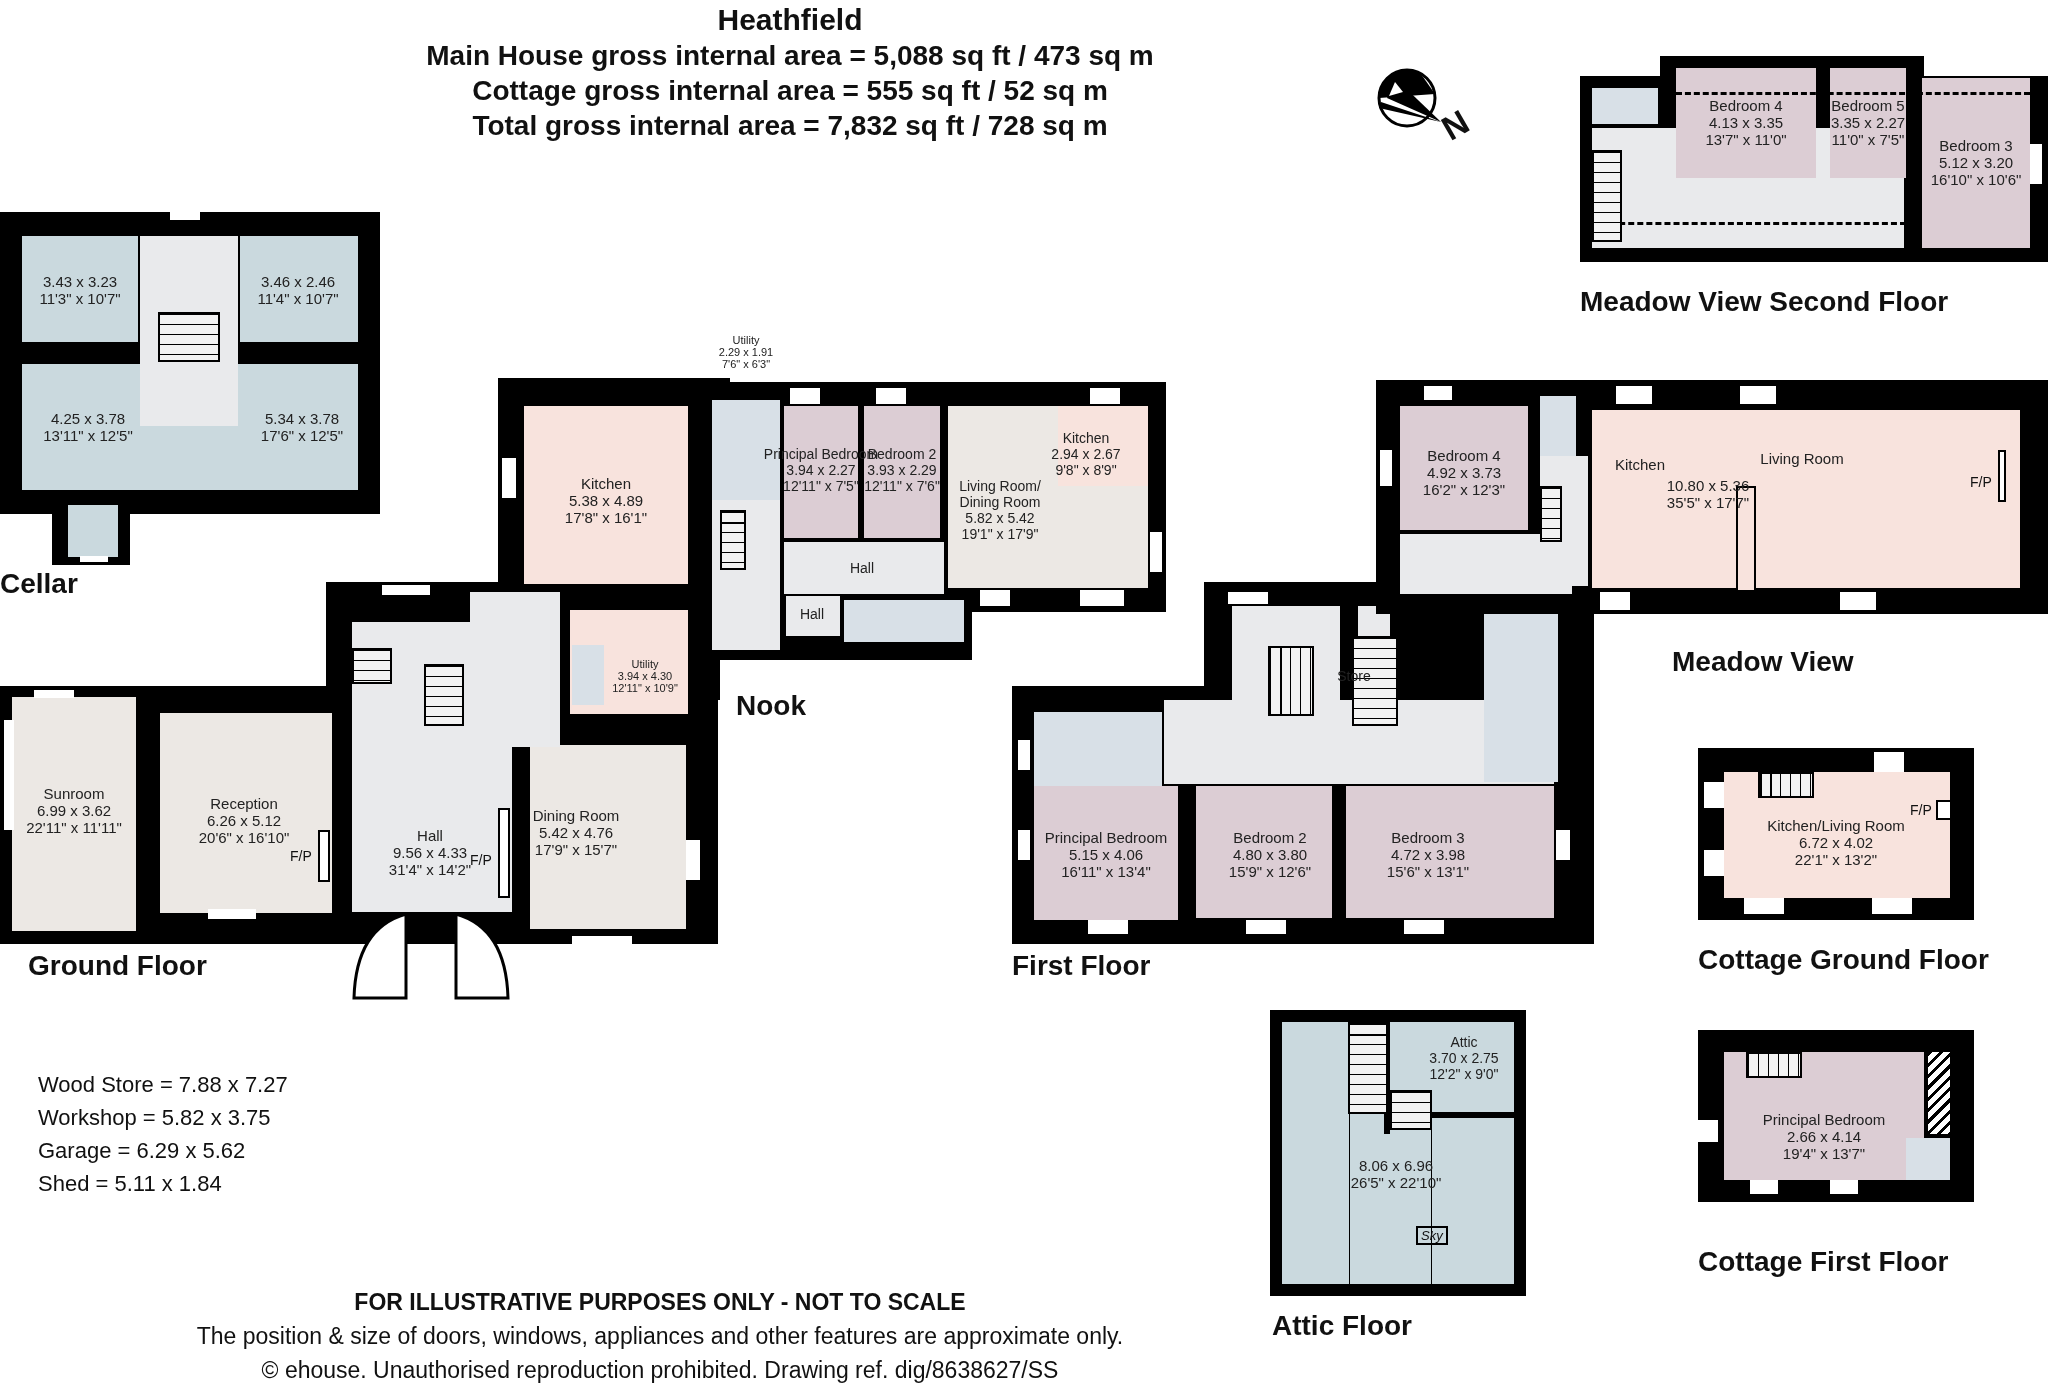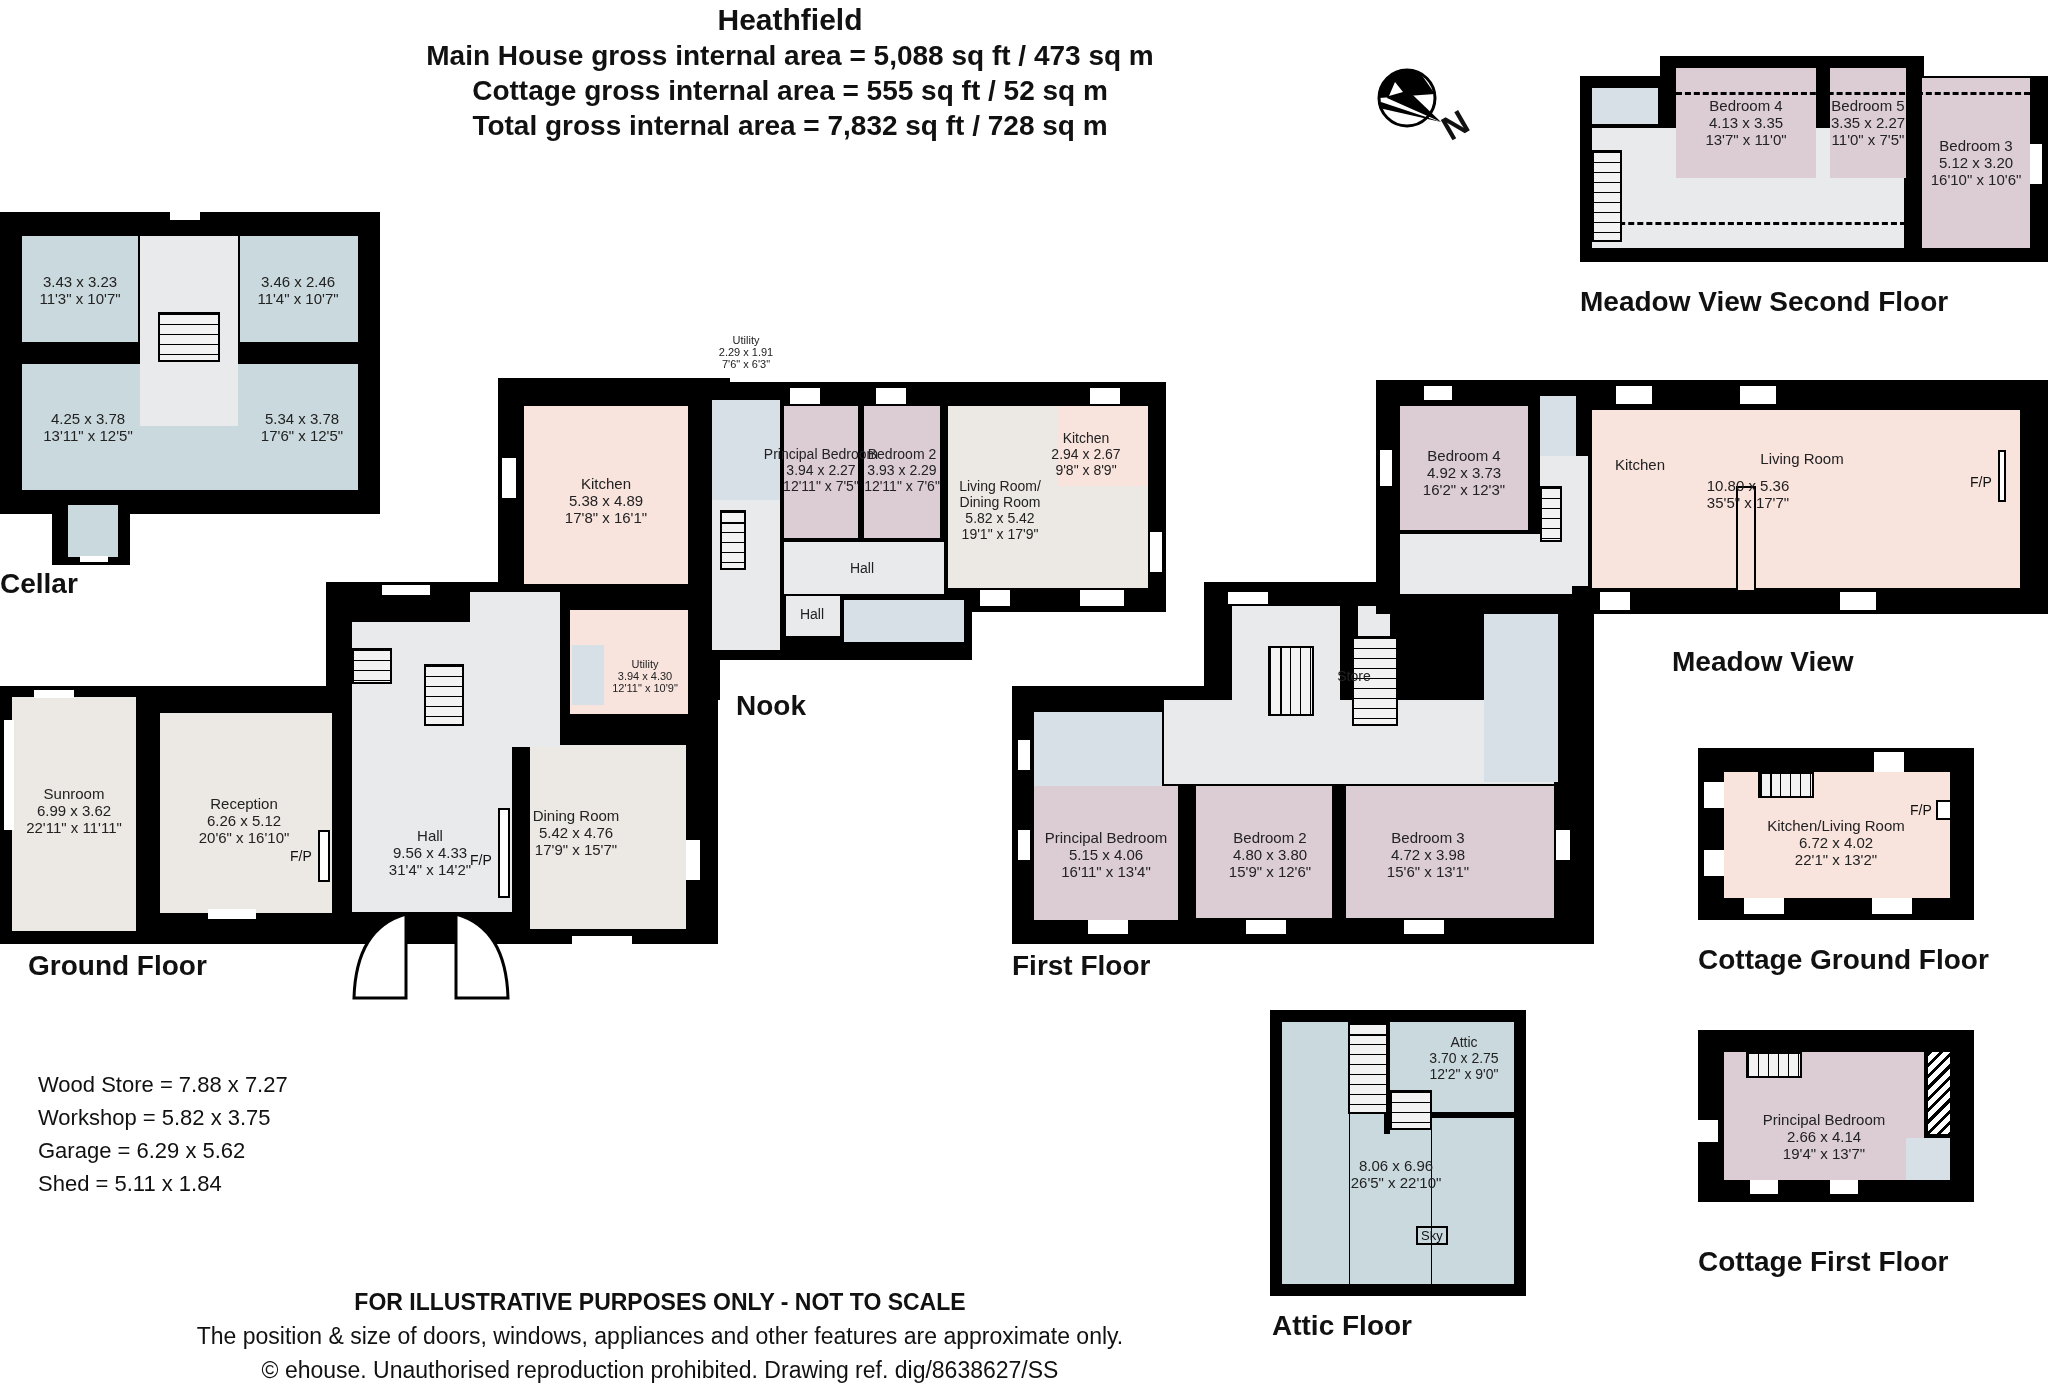--- a/index.html
+++ b/index.html
@@ -263,21 +263,21 @@
   <div class="fp-box" style="left:1998px; top:450px; width:8px; height:52px;"></div>
   <div class="fp" style="left:1970px; top:474px;">F/P</div>
   <div class="room-text" style="left:1736px; top:486px; width:16px; height:102px; background:#f8e3dd; border:2px solid #000; transform:none;"></div>
   <div class="room-text lg" style="left:1464px; top:472px;">
     <div>Bedroom 4</div>
       <div>4.92 x 3.73</div>
       <div>16'2" x 12'3"</div>
   </div>
   <div class="room-text lg" style="left:1640px; top:464px;">Kitchen</div>
   <div class="room-text lg" style="left:1802px; top:458px;">Living Room</div>
-  <div class="room-text lg" style="left:1748px; top:494px;text-align:center;">
+  <div class="room-text lg" style="left:1708px; top:494px;text-align:center;">
     <div>10.80 x 5.36</div>
       <div>35'5" x 17'7"</div>
   </div>
 </div>
 <div class="floor-label" style="left:1672px; top:646px;">Meadow View</div>
 
 <div>
   <div class="wall" style="left:1580px; top:76px; width:468px; height:186px;"></div>
   <div class="wall" style="left:1660px; top:56px; width:264px; height:40px;"></div>
   <div class="room wc" style="left:1592px; top:88px; width:66px; height:36px;"></div>
@@ -354,21 +354,21 @@
   <div class="abs" style="left:1431px; top:1130px; width:1px; height:154px; background:#000;"></div>
   <div class="room-text" style="left:1464px; top:1058px;">
     <div>Attic</div>
       <div>3.70 x 2.75</div>
       <div>12'2" x 9'0"</div>
   </div>
   <div class="room-text lg" style="left:1396px; top:1174px;">
     <div>8.06 x 6.96</div>
       <div>26'5" x 22'10"</div>
   </div>
-  <div class="sky" style="left:1416px; top:1226px;">Sky</div>
+  <div class="sky" style="left:1416px; top:1226px;font-style:italic;">Sky</div>
 </div>
 <div class="floor-label" style="left:1272px; top:1310px;">Attic Floor</div>
 
 <div class="notes">
   <div>Wood Store = 7.88 x 7.27</div>
   <div>Workshop = 5.82 x 3.75</div>
   <div>Garage = 6.29 x 5.62</div>
   <div>Shed = 5.11 x 1.84</div>
 </div>
 

